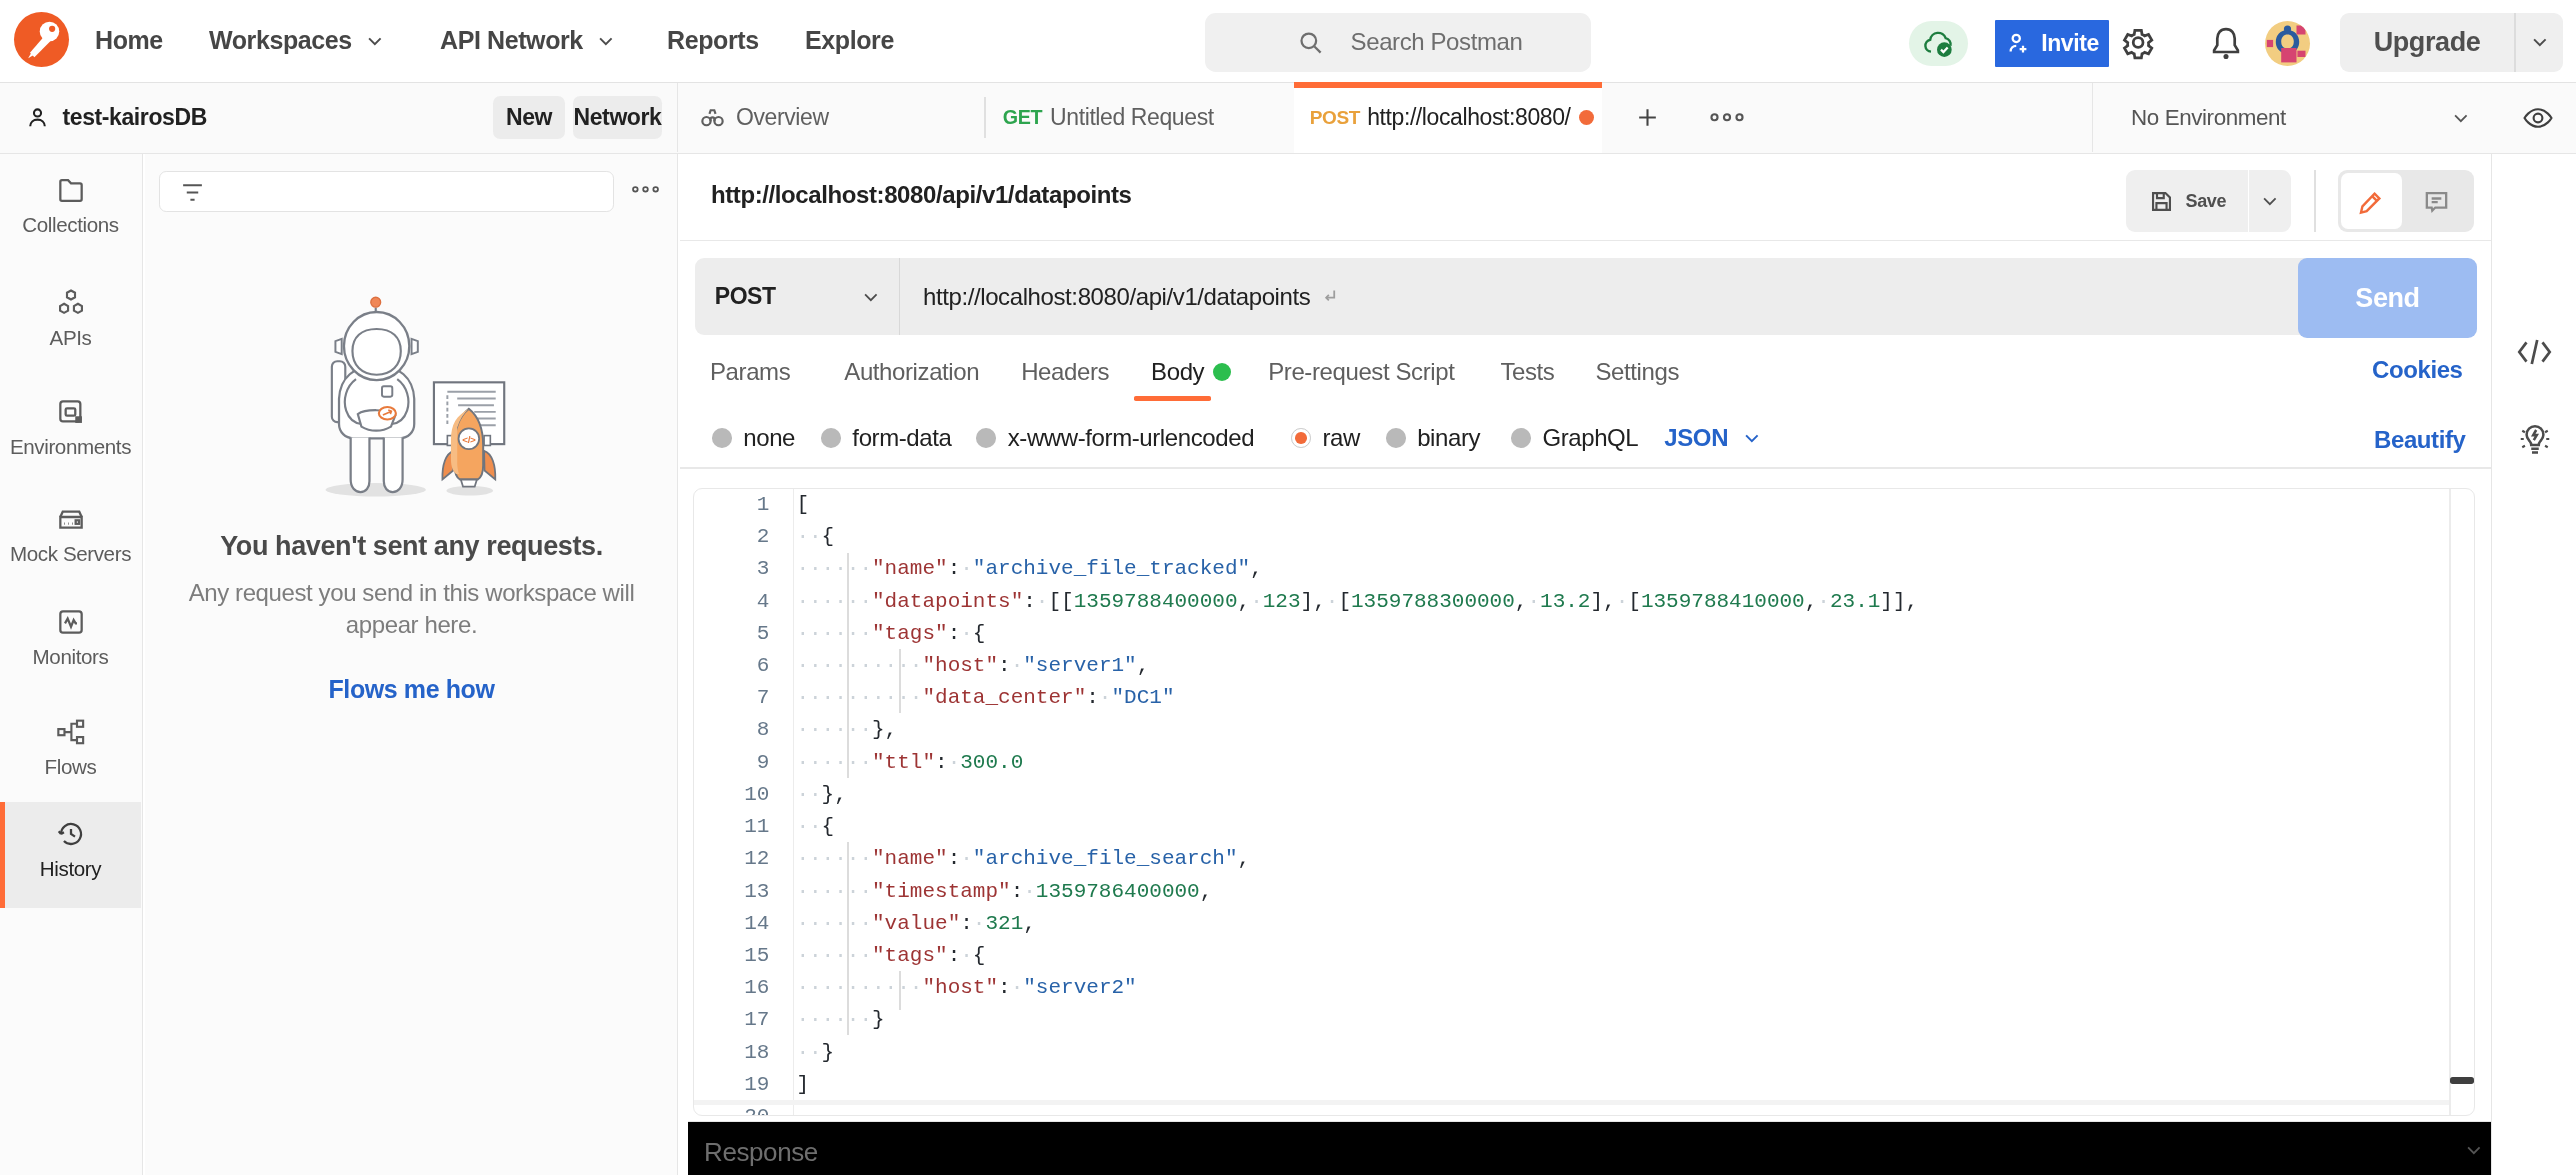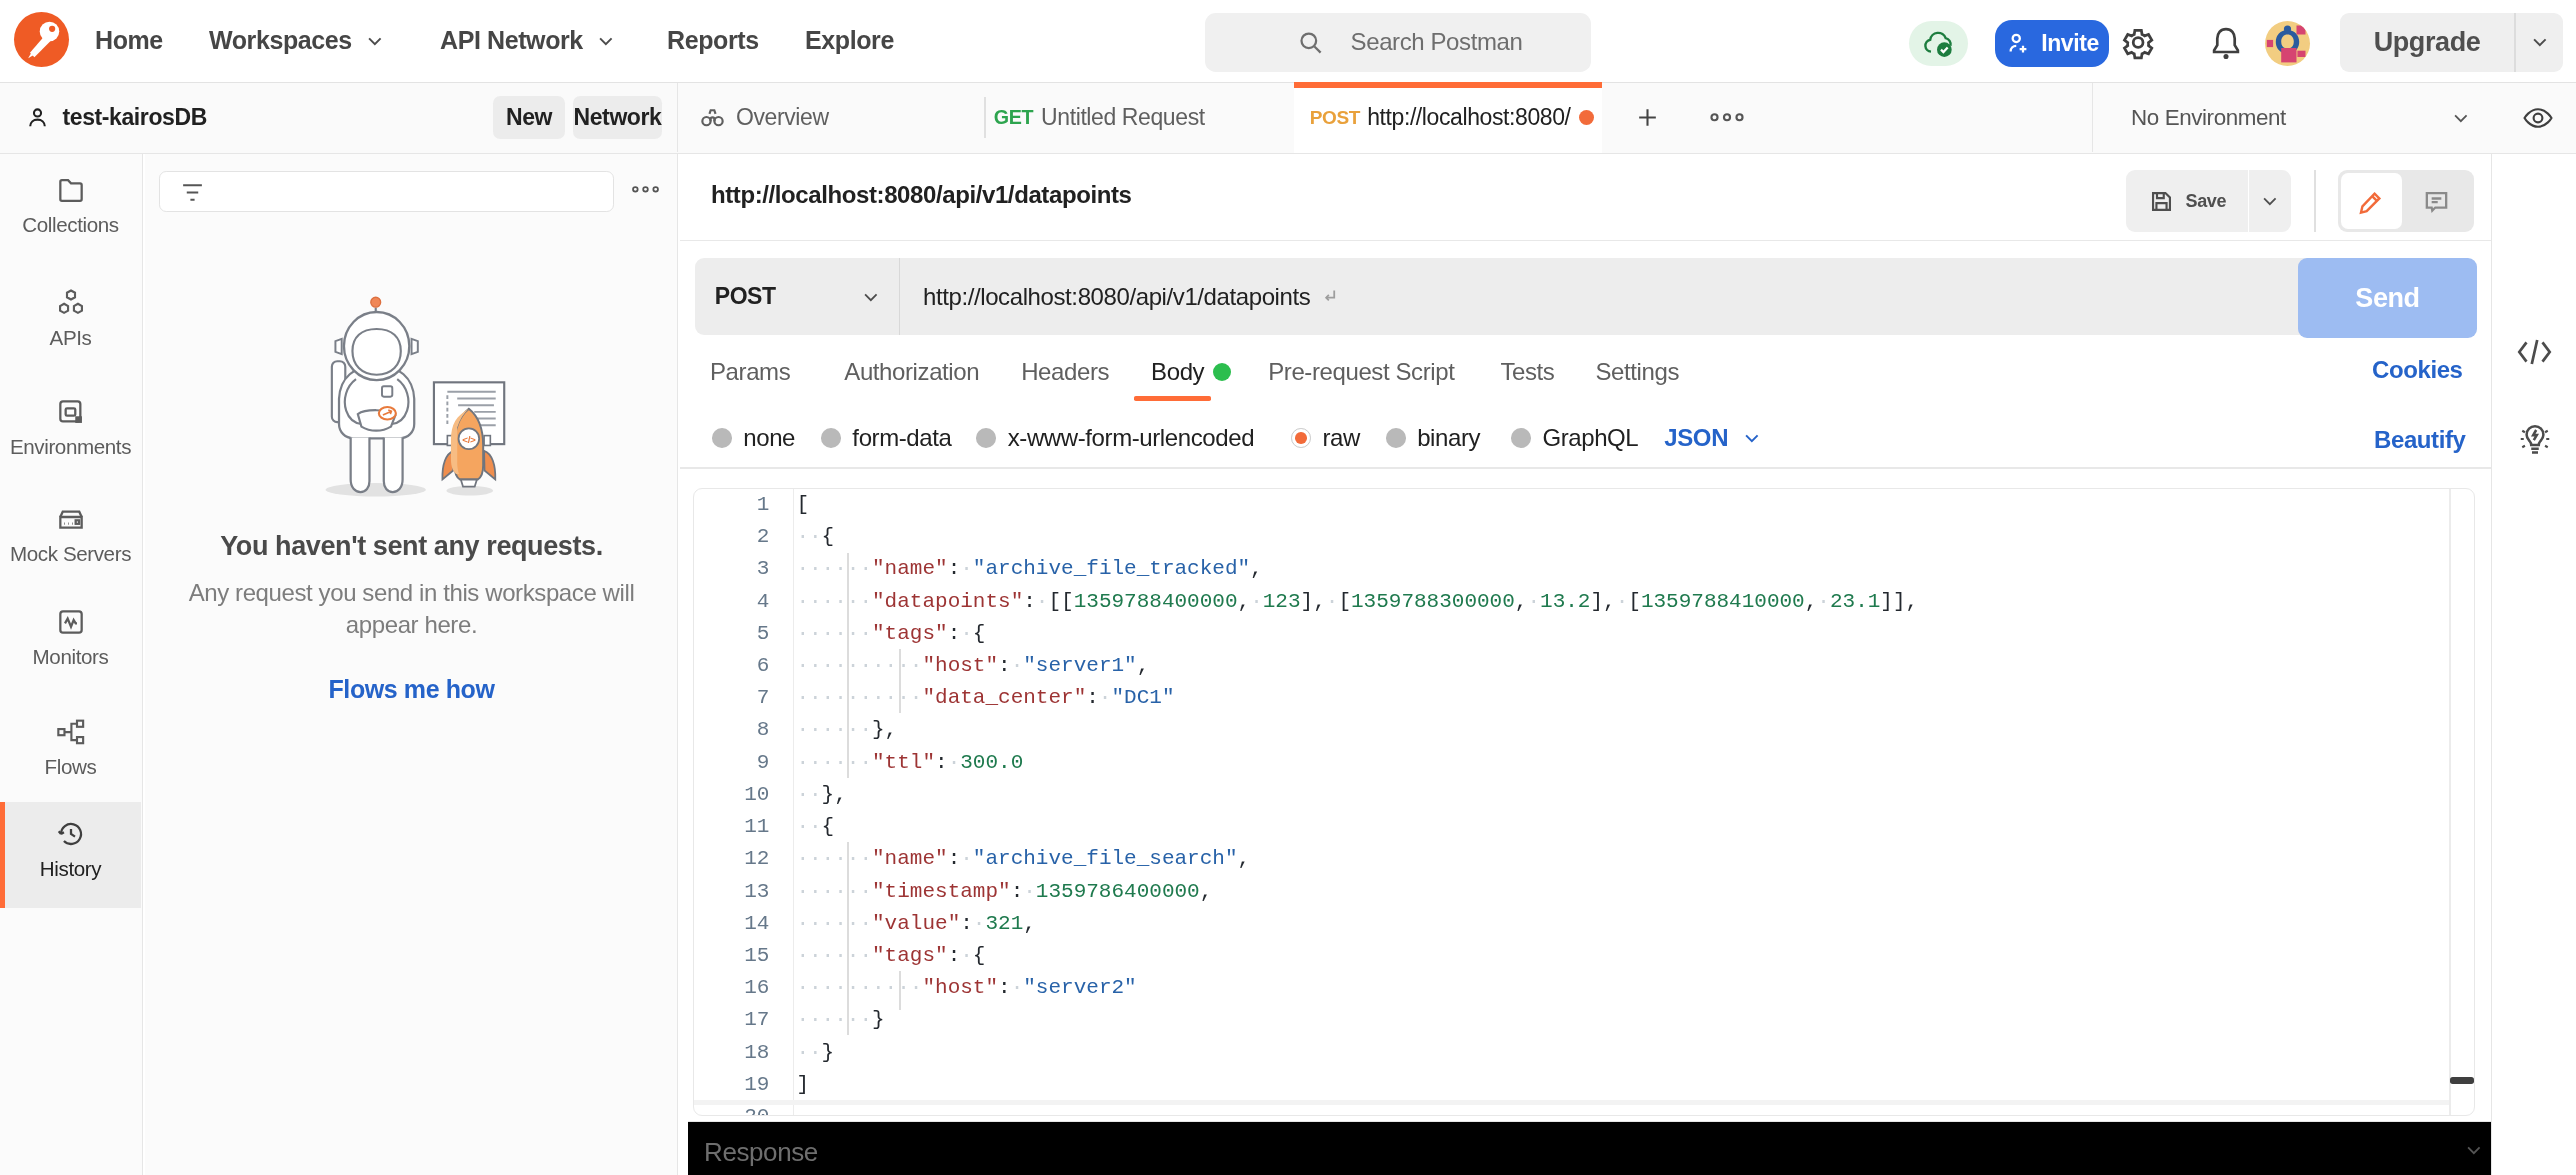--- a/index.html
+++ b/index.html
@@ -6,21 +6,21 @@
 html,body{width:2576px;height:1176px;overflow:hidden;background:#fff;
   font-family:"Liberation Sans",sans-serif;-webkit-font-smoothing:antialiased;letter-spacing:-0.4px}
 svg{display:block}
 
 #hdr{position:absolute;left:0;top:0;width:2576px;height:83px;background:#fff;border-bottom:1.8px solid #e3e3e3}
 #logo{position:absolute;left:14.3px;top:11.6px;width:55px;height:55px;border-radius:50%;background:#ef5b25}
 .nav{position:absolute;top:0;height:81px;display:flex;align-items:center;font-size:25px;font-weight:600;color:#464646}
 #srch{position:absolute;left:1205px;top:12.5px;width:386px;height:59px;border-radius:10.7px;background:#f0f0f0;display:flex;align-items:center;justify-content:center;padding-left:23px;color:#6e6e6e;font-size:24px}
 .chev{width:19.7px;height:19.7px}
 #cloudpill{position:absolute;left:1909px;top:20.6px;width:59px;height:45px;border-radius:22.4px;background:#e3f4e7}
-#invite{position:absolute;left:1995px;top:19.7px;width:114px;height:47px;border-radius:17px;background:#2968df;color:#fff;font-size:23px;font-weight:600;display:flex;align-items:center;justify-content:center;gap:9px}
+#invite{position:absolute;left:1995px;top:19.7px;width:114px;height:47px;border-radius:1px;background:#2968df;color:#fff;font-size:23px;font-weight:600;display:flex;align-items:center;justify-content:center;gap:9px}
 #upg{position:absolute;left:2340px;top:12.5px;width:223px;height:59px;border-radius:9px;background:#efefef;display:flex;align-items:center}
 #upg .txt{width:174px;text-align:center;font-size:27px;font-weight:600;color:#4f4f4f}
 #upg .dv{width:1.8px;height:59px;background:#dcdcdc}
 
 #row2{position:absolute;left:0;top:83px;width:2576px;height:71px;background:#fafafa;border-bottom:1.8px solid #e6e6e6}
 #ws{position:absolute;left:0;top:0;width:678px;height:69px;border-right:1.8px solid #e6e6e6;display:flex;align-items:center}
 #ws .nm{font-size:23px;font-weight:700;color:#212121;margin-left:12.5px}
 .gbtn{height:43px;border-radius:7.2px;background:#ececec;display:flex;align-items:center;justify-content:center;font-size:23px;font-weight:600;color:#212121}
 #tabs{position:absolute;left:680px;top:0;right:0;height:69px;display:flex;align-items:center}
 .tab{display:flex;align-items:center;height:69px;color:#5f5f5f;font-size:24px}
@@ -162,21 +162,21 @@
   <div id="tabs">
     <div class="tab" style="padding-left:18px;width:304px">
       <svg width="29" height="29" viewBox="0 0 24 24" fill="none" stroke="#5f5f5f" stroke-width="1.8">
           <circle cx="7" cy="15" r="3.4"></circle>
           <circle cx="17" cy="15" r="3.4"></circle>
           <path d="M10.4 15v-1.6c0-.8.7-1.5 1.6-1.5s1.6.7 1.6 1.5V15M9.5 9l1-3h3l1 3"></path>
         </svg>
       <span style="margin-left:9px;font-size:23px">Overview</span>
     </div>
     <div class="tdiv"></div>
-    <div class="tab" style="padding-left:8px;width:308px">
+    <div class="tab" style="padding-left:17px;width:308px">
         <span style="color:#2da44e;font-size:19.7px;font-weight:700">GET</span>
         <span style="margin-left:8px;font-size:23px">Untitled Request</span>
       </div>
     <div id="atab">
       <div class="bar"></div>
       <span style="color:#e9a13b;font-size:19px;font-weight:700">POST</span>
       <span style="margin-left:7.2px;color:#212121;max-width:204px;overflow:hidden">http://localhost:8080/</span>
       <span style="position:absolute;left:285px;top:28px;width:15px;height:15px;border-radius:50%;background:#f26b3a"></span>
     </div>
     <div style="margin-left:33px">

